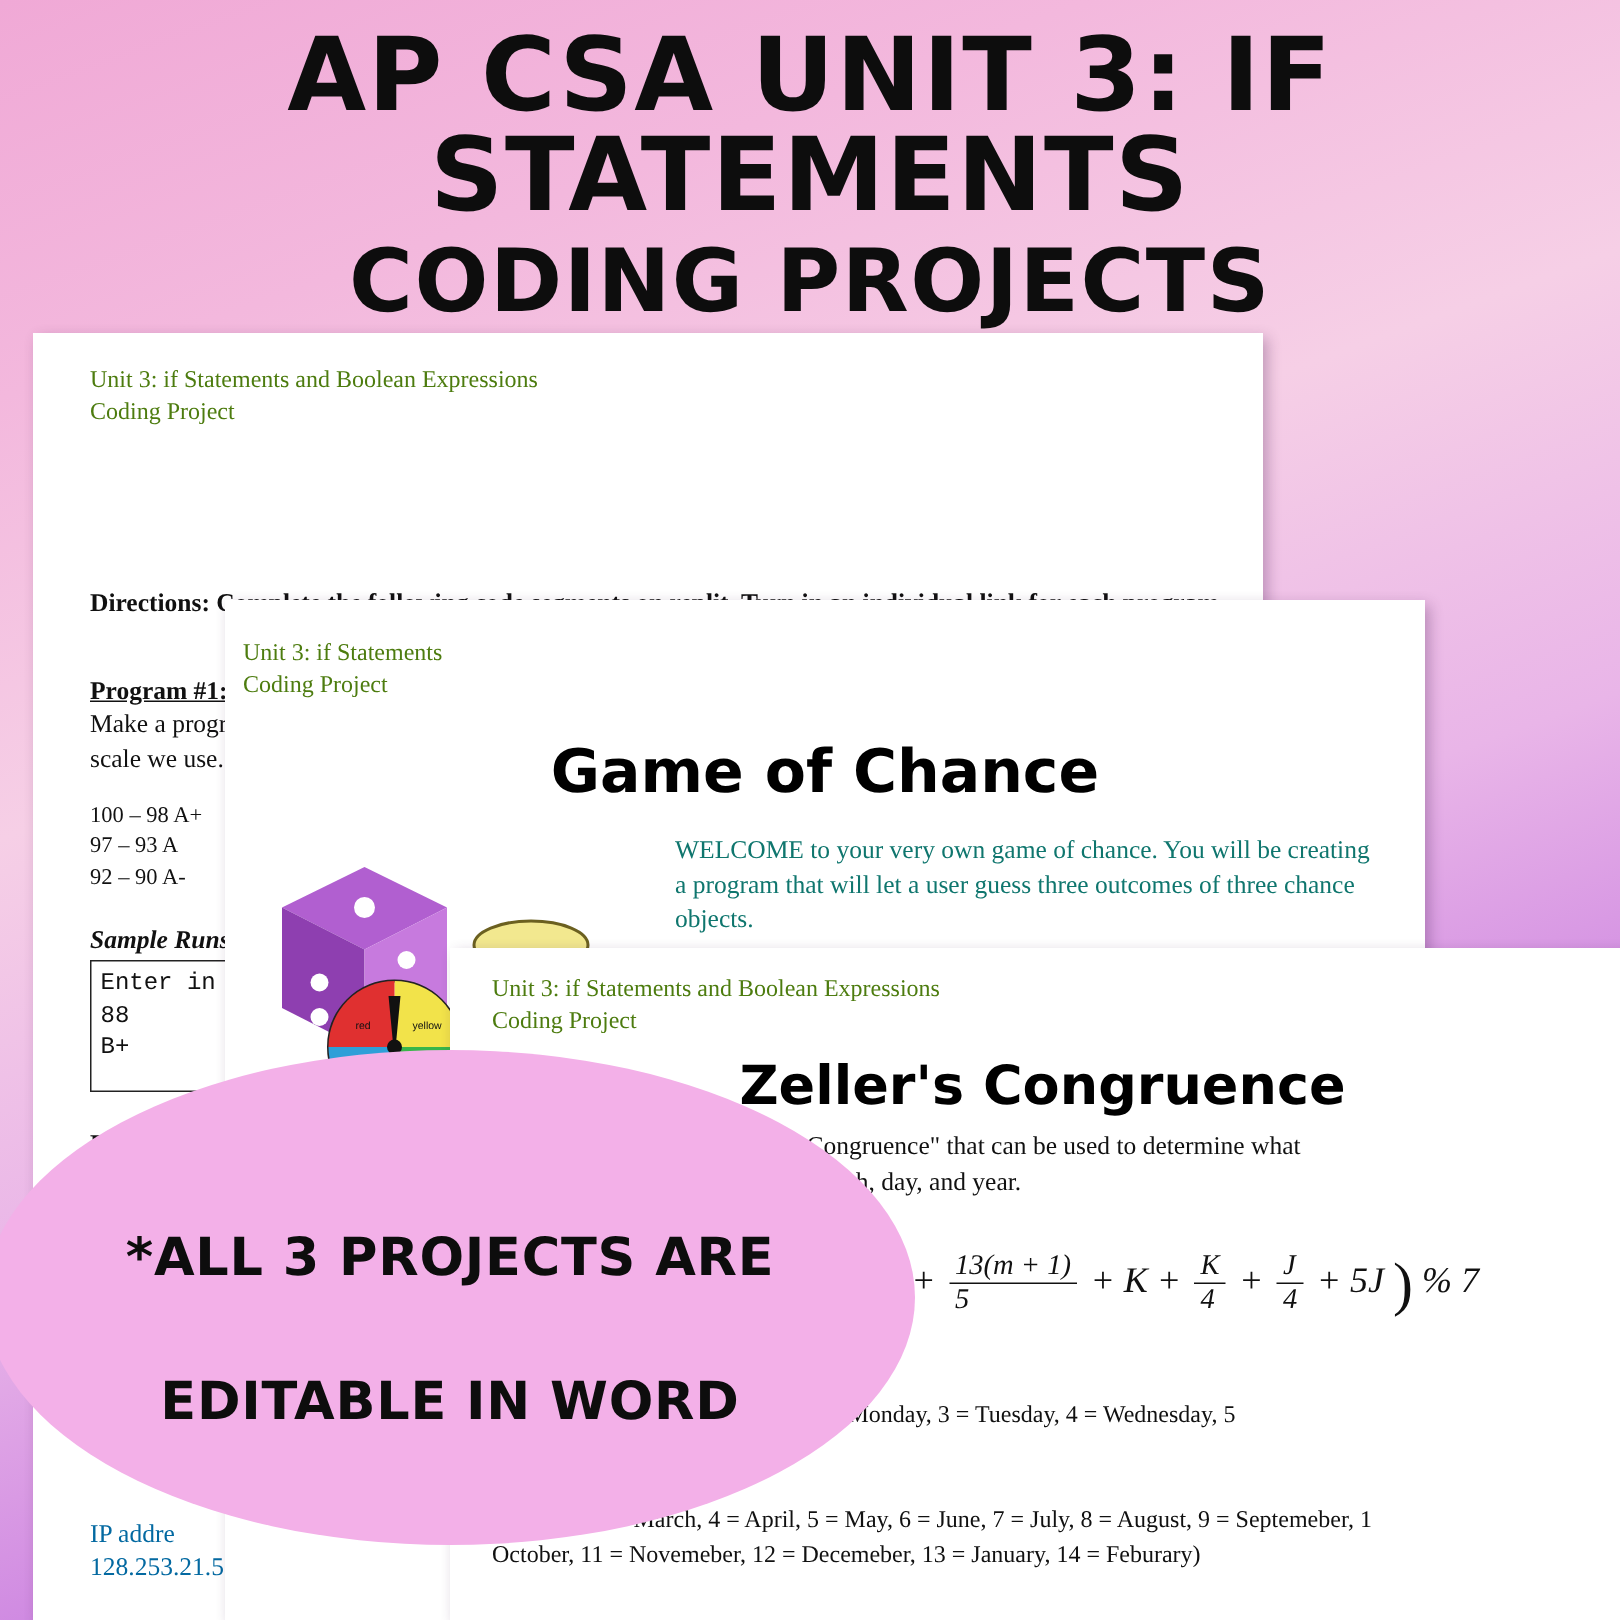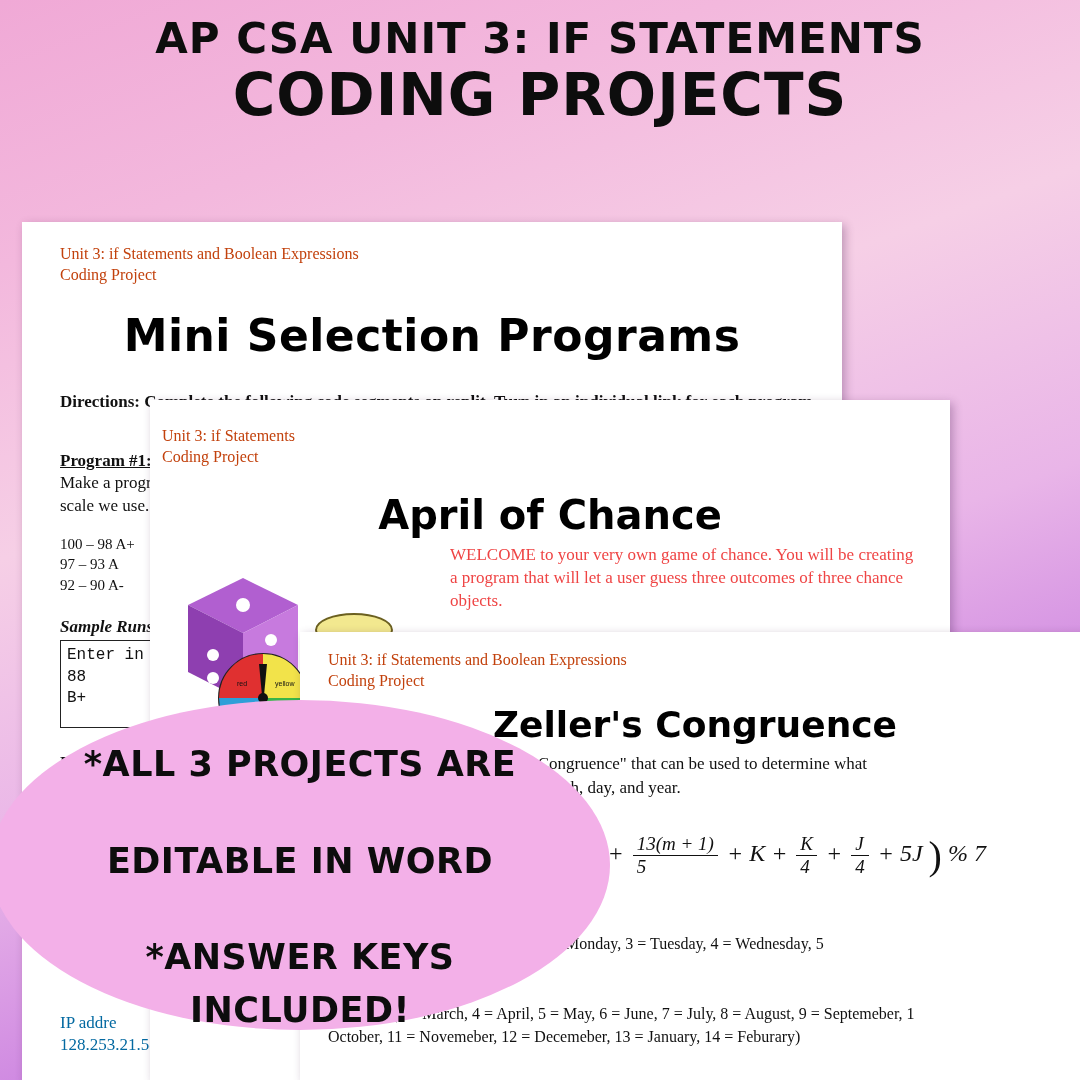--- a/index.html
+++ b/index.html
@@ -16,37 +16,37 @@
   .title-wrap {
     position:absolute; top:18px; left:0; width:1080px;
     text-align:center;
     font-family:"DejaVu Sans", sans-serif;
     font-weight:700;
     color:#0d0d0d;
     letter-spacing:1px;
     line-height:0.98;
     z-index:40;
   }
-  .title-line1 { font-size:42px; text-transform:uppercase; }
+  .title-line1 { font-size:68px; text-transform:uppercase; }
   .title-line2 { font-size:58px; text-transform:uppercase; margin-top:8px; }
 
   
   .sheet {
     position:absolute;
     background:#ffffff;
     box-shadow: 3px 3px 9px rgba(60,20,70,0.30);
     overflow:hidden;
   }
   #sheet-mini { left:22px; top:222px; width:820px; height:860px; z-index:10; }
   #sheet-chance { left:150px; top:400px; width:800px; height:680px; z-index:20; }
   #sheet-zeller { left:300px; top:632px; width:790px; height:448px; z-index:30; }
 
   .doc-head {
     font-family:"Liberation Serif", serif;
-    font-size:16px; color:#c2410c; line-height:1.3;
+    font-size:16px; color:#4d7c0f; line-height:1.3;
   }
   #sheet-mini .doc-head { position:absolute; left:38px; top:22px; }
   #sheet-chance .doc-head { position:absolute; left:12px; top:26px; }
   #sheet-zeller .doc-head { position:absolute; left:28px; top:18px; }
 
   .doc-title {
     font-family:"DejaVu Sans", sans-serif;
     font-weight:700;
     color:#000;
     text-align:center;
@@ -73,22 +73,22 @@
     padding:4px 6px; line-height:1.35; color:#111;
   }
   #prog2 { top:530px; width:300px; }
 
   .ip-note {
     position:absolute; left:38px; top:790px; font-size:17px; line-height:1.3; color:#0369a1;
   }
 
   
   .chance-body {
-    position:absolute; left:300px; top:144px; width:470px;
-    font-size:17px; line-height:1.35; color:#ef4444;
+    position:absolute; left:300px; top:156px; width:470px;
+    font-size:17px; line-height:1.35; color:#0f766e;
   }
 
   
   .illus { position:absolute; left:18px; top:150px; width:260px; height:190px; }
 
   
   .zeller-body {
     position:absolute; left:28px; top:120px; width:760px;
     font-size:17px; line-height:1.4; color:#111;
   }
@@ -126,21 +126,20 @@
 <div class="title-wrap">
   <div class="title-line1">AP CSA Unit 3: if Statements</div>
   <div class="title-line2">Coding Projects</div>
 </div>
 
 <div class="sheet" id="sheet-mini">
   <div class="doc-head">
     <div>Unit 3: if Statements and Boolean Expressions</div>
     <div>Coding Project</div>
   </div>
-  <div class="doc-title">Mini Selection Programs</div>
   <div class="directions">Directions: Complete the following code segments on replit. Turn in an individual link for each program.</div>
 
   <div class="prog-block" id="prog1">
     <div class="prog-head">Program #1: G</div>
     <div class="body">Make a program</div>
     <div class="body">scale we use. A</div>
   </div>
 
   <div class="scale">
     <div>100 – 98 A+</div>
@@ -164,21 +163,21 @@
     <div>IP addre</div>
     <div>128.253.21.58</div>
   </div>
 </div>
 
 <div class="sheet" id="sheet-chance">
   <div class="doc-head">
     <div>Unit 3: if Statements</div>
     <div>Coding Project</div>
   </div>
-  <div class="doc-title">April of Chance</div>
+  <div class="doc-title">Game of Chance</div>
   <div class="chance-body">WELCOME to your very own game of chance. You will be creating a program that will let a user guess three outcomes of three chance objects.</div>
 
   <svg class="illus" viewBox="0 0 260 190">
 
     <g>
       <polygon points="20,55 75,28 130,55 75,83" fill="#b15fd0"></polygon>
       <polygon points="20,55 75,83 75,150 20,122" fill="#8e3fb0"></polygon>
       <polygon points="75,83 130,55 130,122 75,150" fill="#c77ade"></polygon>
       <circle cx="75" cy="55" r="7" fill="#fff"></circle>
       <circle cx="45" cy="105" r="6" fill="#fff"></circle>
@@ -255,14 +254,13 @@
     <div>= Friday)</div>
     <div>of the month (0 – 31)</div>
     <div>he month (3 = March, 4 = April, 5 = May, 6 = June, 7 = July, 8 = August, 9 = Septemeber, 1</div>
     <div>October, 11 = Novemeber, 12 = Decemeber, 13 = January, 14 = Feburary)</div>
   </div>
 </div>
 
 <div class="callout">
   <div>*All 3 projects are</div>
   <div>editable in Word</div>
-  <div>*Answer keys included!</div>
 </div>
 
 </body></html>

